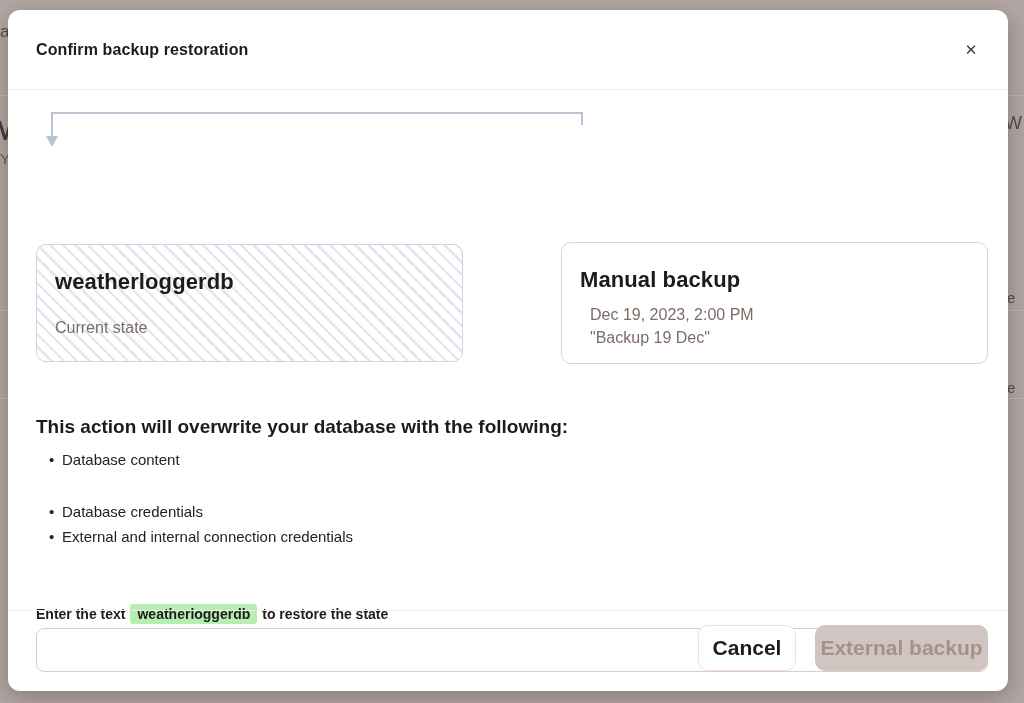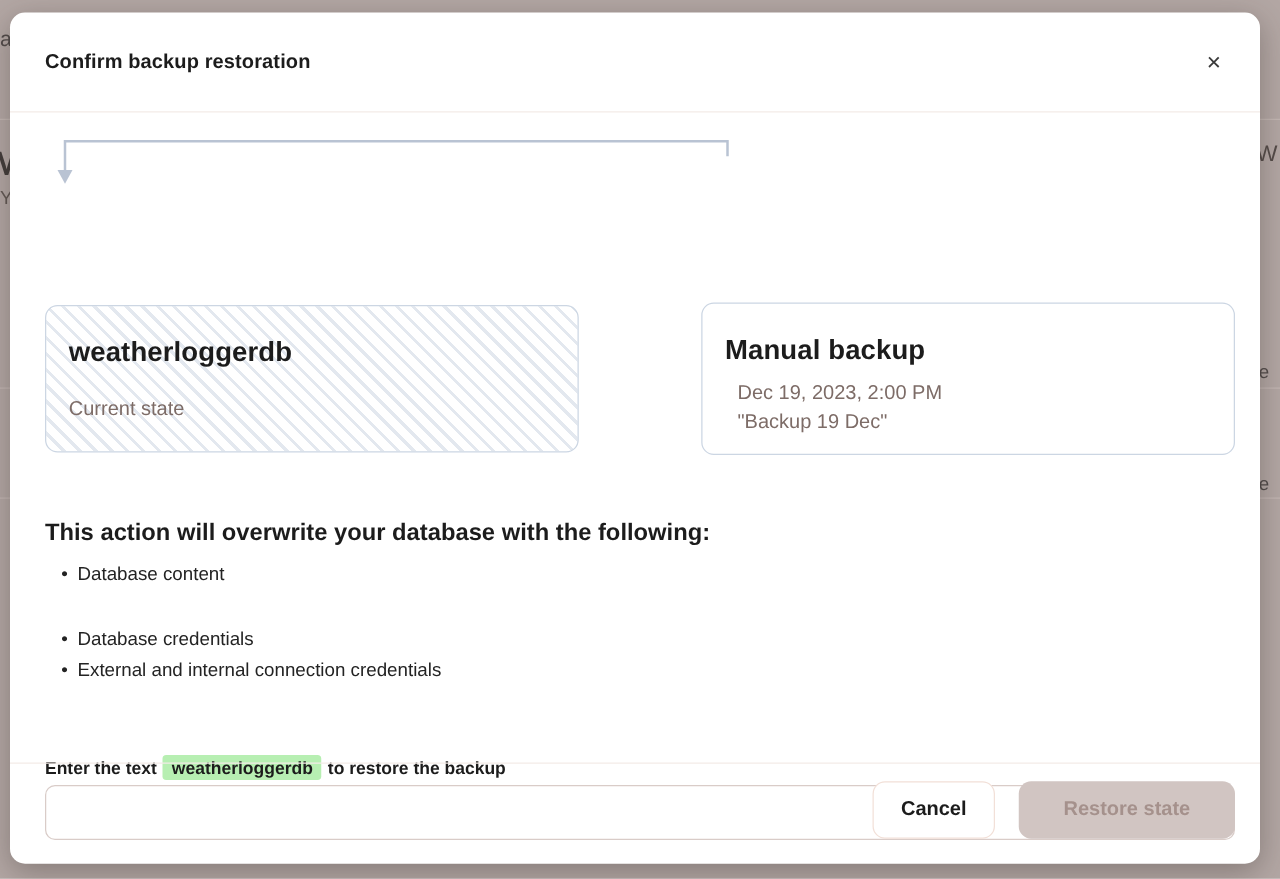--- a/index.html
+++ b/index.html
@@ -87,21 +87,21 @@
     font-family:"Liberation Sans","DejaVu Sans",sans-serif;
   }
   
   .modal-footer{
     position:absolute;left:0;right:0;bottom:0;height:81px;
     border-top:1px solid var(--divider);
     display:flex;justify-content:flex-end;align-items:flex-start;
     padding:14px 20px 0 0;gap:19px;
   }
   .btn{
-    height:46px;border-radius:10px;font-size:16px;font-weight:600;
+    height:46px;border-radius:10px;font-size:21px;font-weight:600;
     font-family:"Liberation Sans","DejaVu Sans",sans-serif;cursor:pointer;
   }
   .btn-cancel{
     width:98px;background:#fff;border:1px solid var(--cancel-border);
     color:#1c1c1c;
   }
   .btn-restore{
     width:173px;background:var(--disabled-btn-bg);border:none;
     color:var(--disabled-btn-text);cursor:default;font-weight:700;
   }
@@ -156,24 +156,24 @@
     <div class="section sec-remain">
       <ul>
         <li>Database credentials</li>
         <li>External and internal connection credentials</li>
       </ul>
     </div>
 
     <div class="confirm-label">
       <span>Enter the text</span>
       <span class="hl">weatherloggerdb</span>
-      <span>to restore the backup</span>
+      <span>to restore the state</span>
     </div>
 
     <input class="confirm-input" type="text" value="" style="">
   </div>
 
   <div class="modal-footer">
     <button class="btn btn-cancel">Cancel</button>
-    <button class="btn btn-restore" disabled="">Restore state</button>
+    <button class="btn btn-restore" disabled="">External backup</button>
   </div>
 
 </div>
 
 </body></html>

